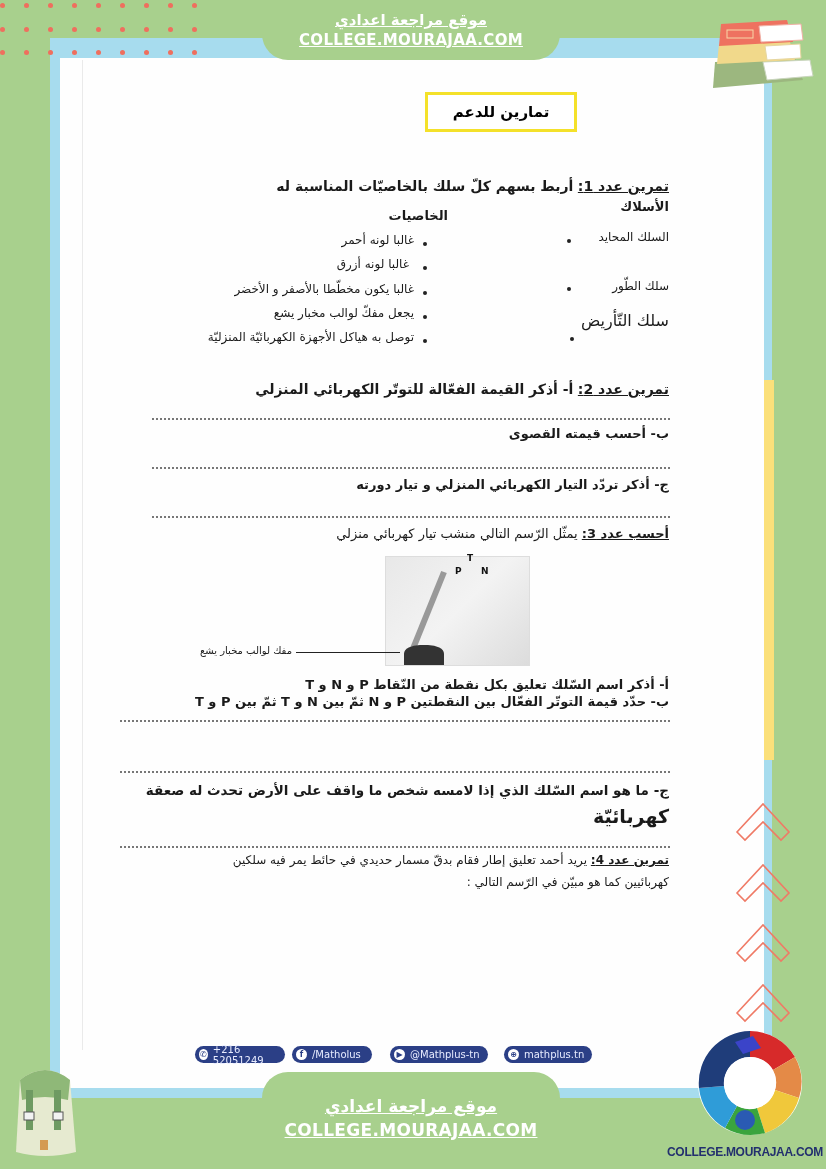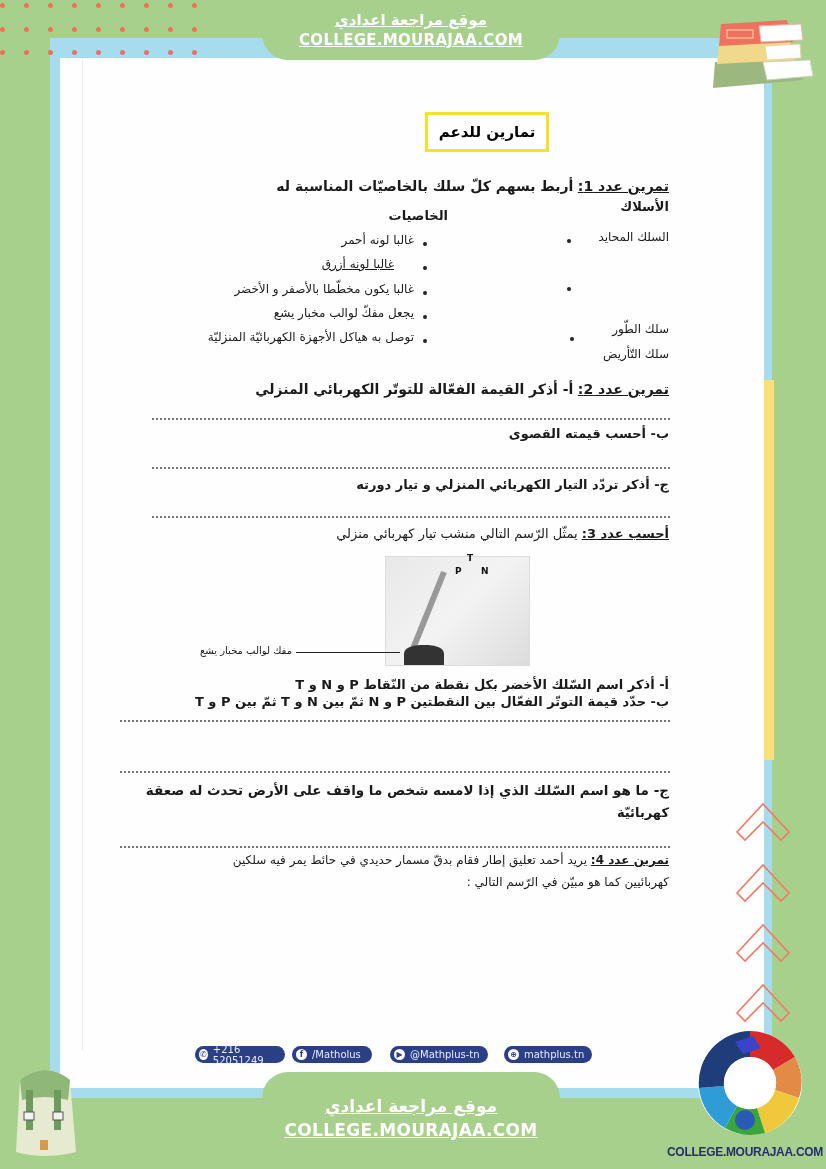--- a/index.html
+++ b/index.html
@@ -14,21 +14,21 @@
 
   .top-banner { position: absolute; left: 262px; top: 0; width: 298px; height: 60px; background: #a8d08d; border-radius: 0 0 26px 26px; text-align: center; color: #fff; }
   .banner-ar { font-size: 15px; font-weight: bold; line-height: 20px; padding-top: 10px; text-decoration: underline; direction: rtl; }
   .banner-en { font-size: 15px; font-weight: bold; line-height: 20px; text-decoration: underline; letter-spacing: 0.3px; }
 
   .bottom-banner { position: absolute; left: 262px; top: 1072px; width: 298px; height: 97px; background: #a8d08d; border-radius: 26px 26px 0 0; text-align: center; color: #fff; }
   .bottom-banner .banner-ar { padding-top: 22px; font-size: 17px; line-height: 24px; }
   .bottom-banner .banner-en { font-size: 17px; line-height: 24px; }
 
   .bottom-green { position: absolute; left: 0; top: 1110px; width: 826px; height: 59px; background: #a8d08d; }
-  .title-box { position: absolute; left: 425px; top: 92px; width: 124px; height: 40px; border: 3px solid #f4e12a; display: flex; align-items: center; justify-content: center; font-size: 15px; font-weight: bold; direction: rtl; font-family: "DejaVu Sans", sans-serif; background: #fff; margin-top: 20px; }
+  .title-box { position: absolute; left: 425px; top: 92px; width: 152px; height: 40px; border: 3px solid #f4e12a; display: flex; align-items: center; justify-content: center; font-size: 15px; font-weight: bold; direction: rtl; font-family: "DejaVu Sans", sans-serif; background: #fff; }
 
   .t { position: absolute; direction: rtl; white-space: nowrap; color: #1a1a1a; font-family: "DejaVu Sans", sans-serif; }
   .b { font-weight: bold; }
   .ex-label { text-decoration: underline; font-weight: bold; }
   .dotted { position: absolute; border-bottom: 2px dotted #777; height: 1px; }
   .bullet { position: absolute; width: 4px; height: 4px; background: #222; border-radius: 50%; }
 
   .photo { position: absolute; left: 385px; top: 556px; width: 145px; height: 110px; background: linear-gradient(135deg, #e8e8e8 0%, #f3f3f3 50%, #dcdcdc 100%); border: 1px solid #ddd; overflow: hidden; }
   .photo .cable { position: absolute; left: 55px; top: 15px; width: 6px; height: 90px; background: #999; transform: rotate(22deg); transform-origin: top; }
   .photo .blob { position: absolute; left: 18px; top: 88px; width: 40px; height: 22px; background: #333; border-radius: 40% 40% 0 0; }
@@ -102,29 +102,29 @@
 
 <div class="t" style="right:157px; top:178px; font-size:14px;margin-left:24px;">
   <span class="ex-label">تمرين عدد 1:</span>
   <span class="b">أربط بسهم كلّ سلك بالخاصيّات المناسبة له</span>
 </div>
 <div class="t b" style="right:157px; top:199px; font-size:13px;">الأسلاك</div>
 <div class="t b" style="right:378px; top:208px; font-size:13px;">الخاصيات</div>
 
 <div class="t" style="right:157px; top:230px; font-size:12px;">السلك المحايد</div>
 <div class="bullet" style="left:567px; top:239px;"></div>
-<div class="t" style="right:157px; top:279px; font-size:12px;margin-top:43px;">سلك الطّور</div>
+<div class="t" style="right:157px; top:279px; font-size:12px;">سلك الطّور</div>
 <div class="bullet" style="left:567px; top:287px;"></div>
-<div class="t" style="right:157px; top:347px; font-size:12px;">سلك التّأريض</div>
+<div class="t" style="right:157px; top:311px; font-size:16px;">سلك التّأريض</div>
 <div class="bullet" style="left:570px; top:337px;"></div>
 
 <div class="bullet" style="left:423px; top:242px;"></div>
 <div class="t" style="right:412px; top:233px; font-size:12px;">غالبا لونه أحمر</div>
 <div class="bullet" style="left:423px; top:266px;"></div>
-<div class="t" style="right:432px; top:257px; font-size:12px;text-decoration:underline;">غالبا لونه أزرق</div>
+<div class="t" style="right:417px; top:257px; font-size:12px;">غالبا لونه أزرق</div>
 <div class="bullet" style="left:423px; top:291px;"></div>
 <div class="t" style="right:412px; top:282px; font-size:12px;">غالبا يكون مخطّطا بالأصفر و الأخضر</div>
 <div class="bullet" style="left:423px; top:315px;"></div>
 <div class="t" style="right:412px; top:306px; font-size:12px;">يجعل مفكّ لوالب مخبار يشع</div>
 <div class="bullet" style="left:423px; top:339px;"></div>
 <div class="t" style="right:412px; top:330px; font-size:12px;">توصل به هياكل الأجهزة الكهربائيّة المنزليّة</div>
 
 <div class="t" style="right:157px; top:381px; font-size:14px;">
   <span class="ex-label">تمرين عدد 2:</span>
   <span class="b">أ- أذكر القيمة الفعّالة للتوتّر الكهربائي المنزلي</span>
@@ -143,26 +143,26 @@
 <div class="photo">
   <div class="cable"></div>
   <div class="blob"></div>
 </div>
 <div class="photo-lbl" style="left:467px; top:553px;">T</div>
 <div class="photo-lbl" style="left:455px; top:566px;">P</div>
 <div class="photo-lbl" style="left:481px; top:566px;">N</div>
 <div class="pointer-line"></div>
 <div class="t" style="right:534px; top:645px; font-size:10px;">مفك لوالب مخبار يشع</div>
 
-<div class="t b" style="right:157px; top:677px; font-size:13px;">أ- أذكر اسم السّلك الأخضر بكل نقطة من النّقاط P و N و T</div>
+<div class="t b" style="right:157px; top:677px; font-size:13px;">أ- أذكر اسم السّلك تعليق بكل نقطة من النّقاط P و N و T</div>
 <div class="dotted" style="left:120px; width:550px; top:720px;"></div>
 <div class="t b" style="right:157px; top:694px; font-size:13px;">ب- حدّد قيمة التوتّر الفعّال بين النقطتين P و N ثمّ بين N و T ثمّ بين P و T</div>
 <div class="dotted" style="left:120px; width:550px; top:771px;"></div>
 <div class="t b" style="right:157px; top:782px; font-size:13.5px;">ج- ما هو اسم السّلك الذي إذا لامسه شخص ما واقف على الأرض تحدث له صعقة</div>
-<div class="t b" style="right:157px; top:805px; font-size:13px;">كهربائيّة</div>
+<div class="t b" style="right:157px; top:805px; font-size:19px;">كهربائيّة</div>
 <div class="dotted" style="left:120px; width:550px; top:846px;"></div>
 
 <div class="t" style="right:157px; top:853px; font-size:12px;">
   <span class="ex-label">تمرين عدد 4:</span>
   <span>يريد أحمد تعليق إطار فقام بدقّ مسمار حديدي في حائط يمر فيه سلكين</span>
 </div>
 <div class="t" style="right:157px; top:875px; font-size:12px;">كهربائيين كما هو مبيّن في الرّسم التالي :</div>
 
 <div class="social" style="left:195px; width:90px;">
   <span class="ico">✆</span>

